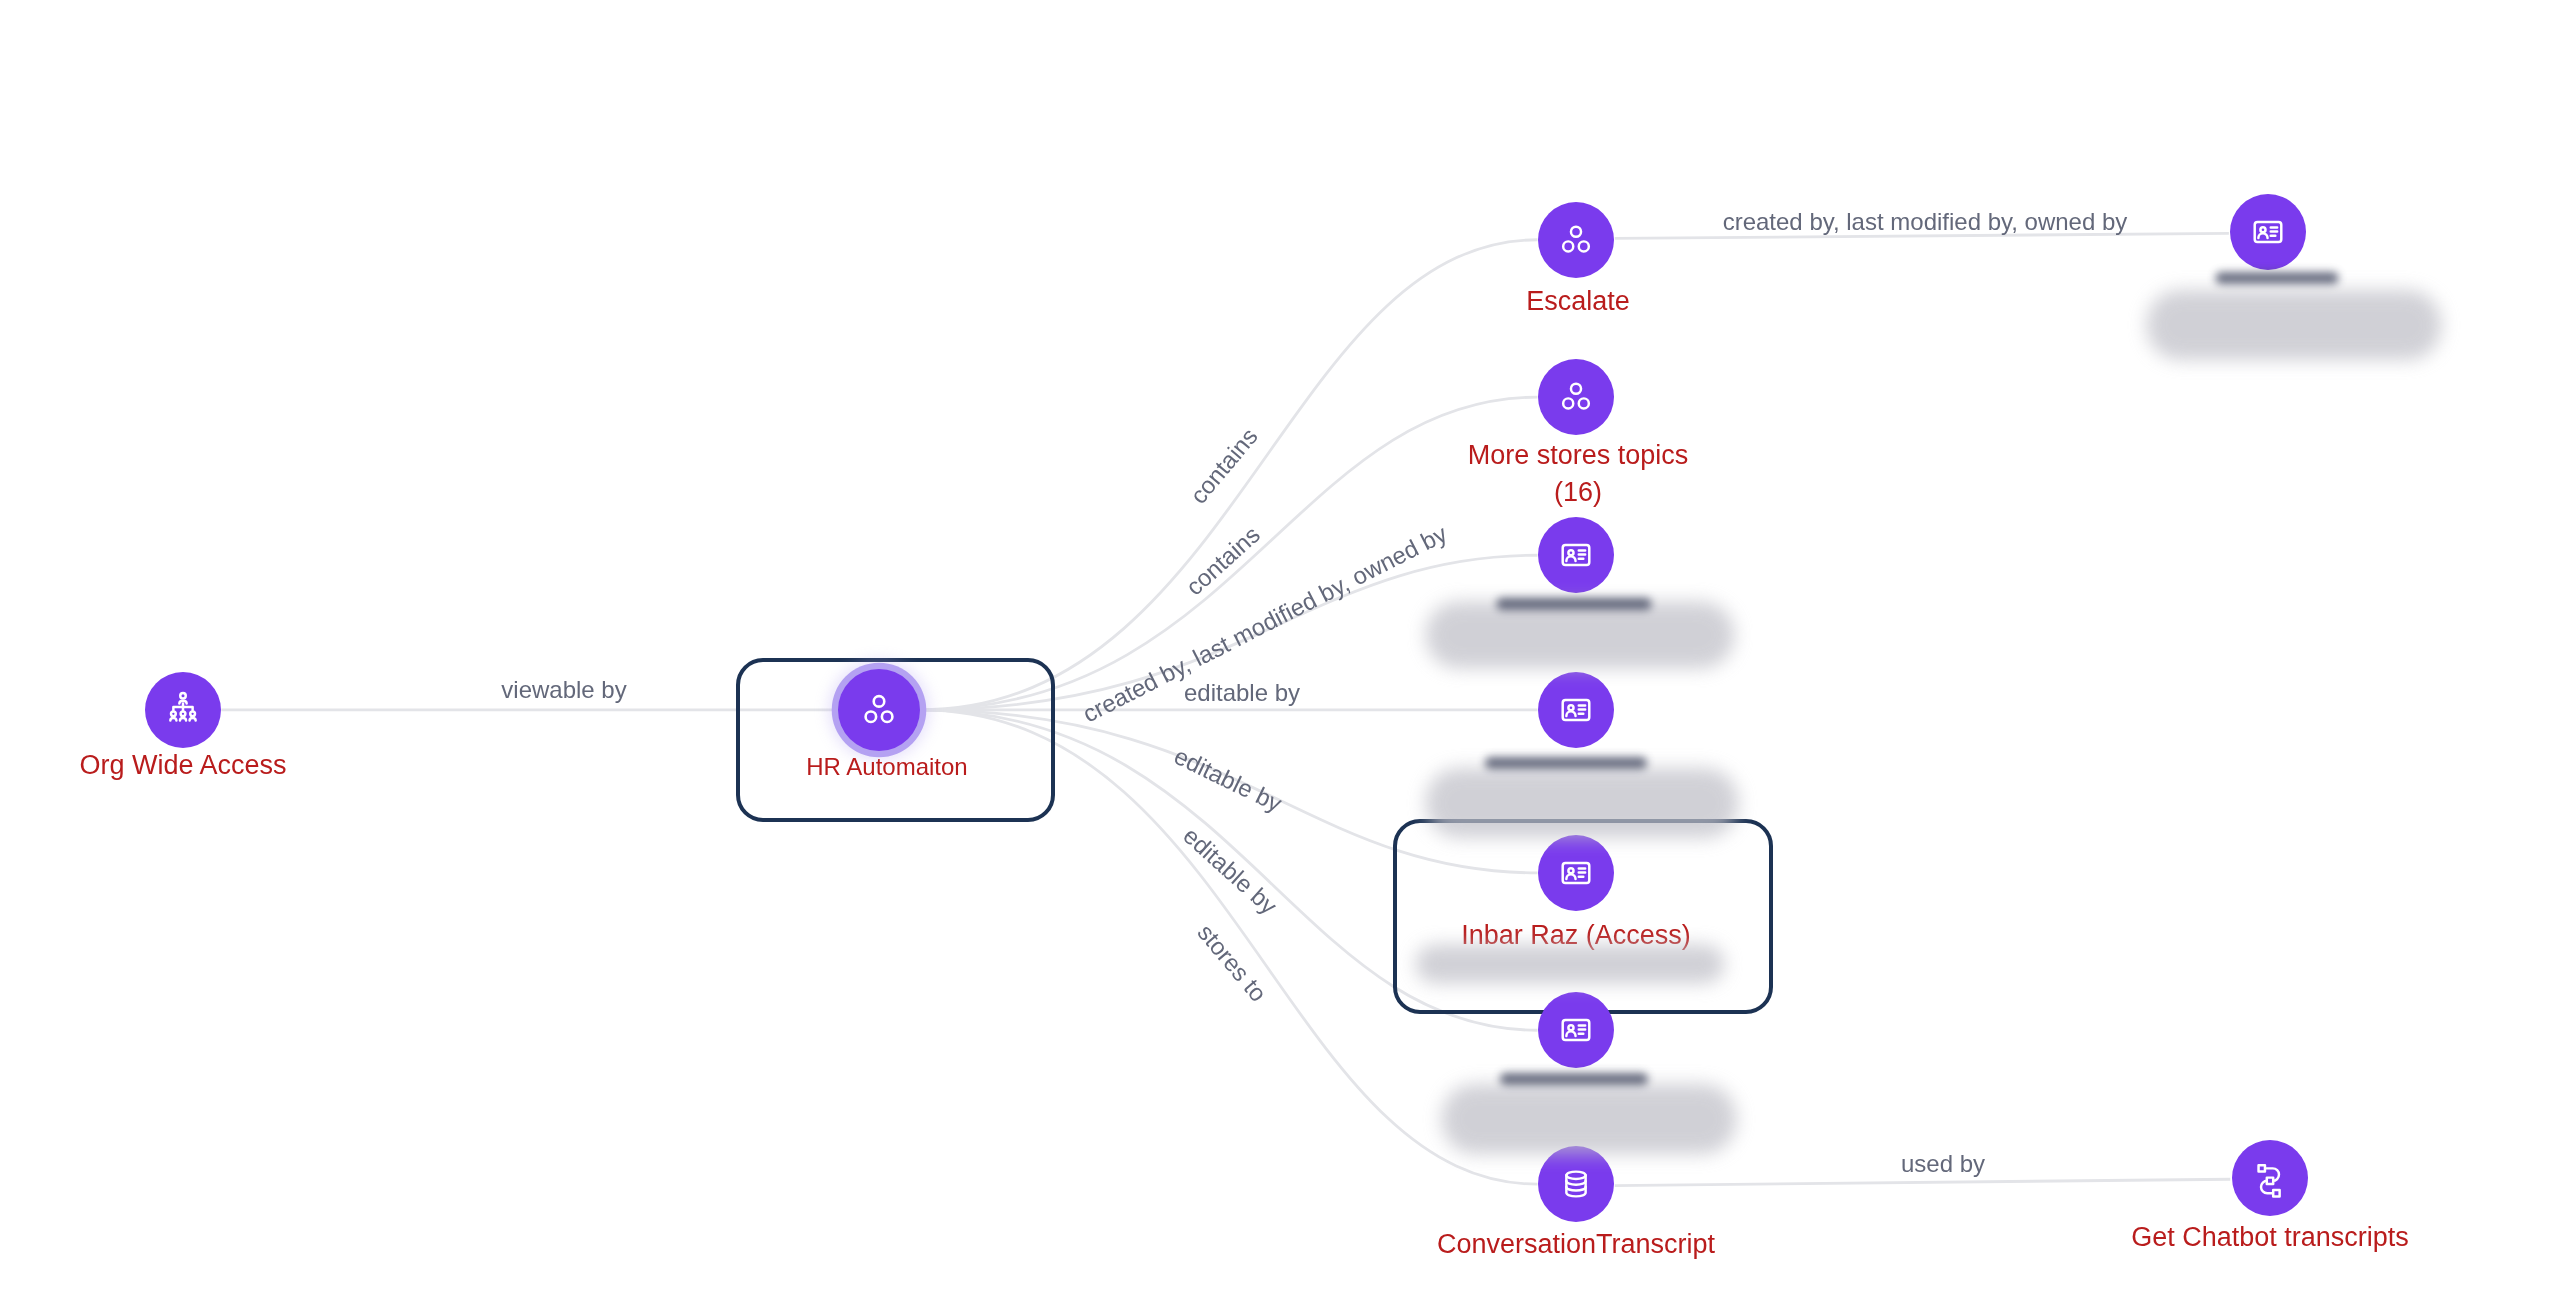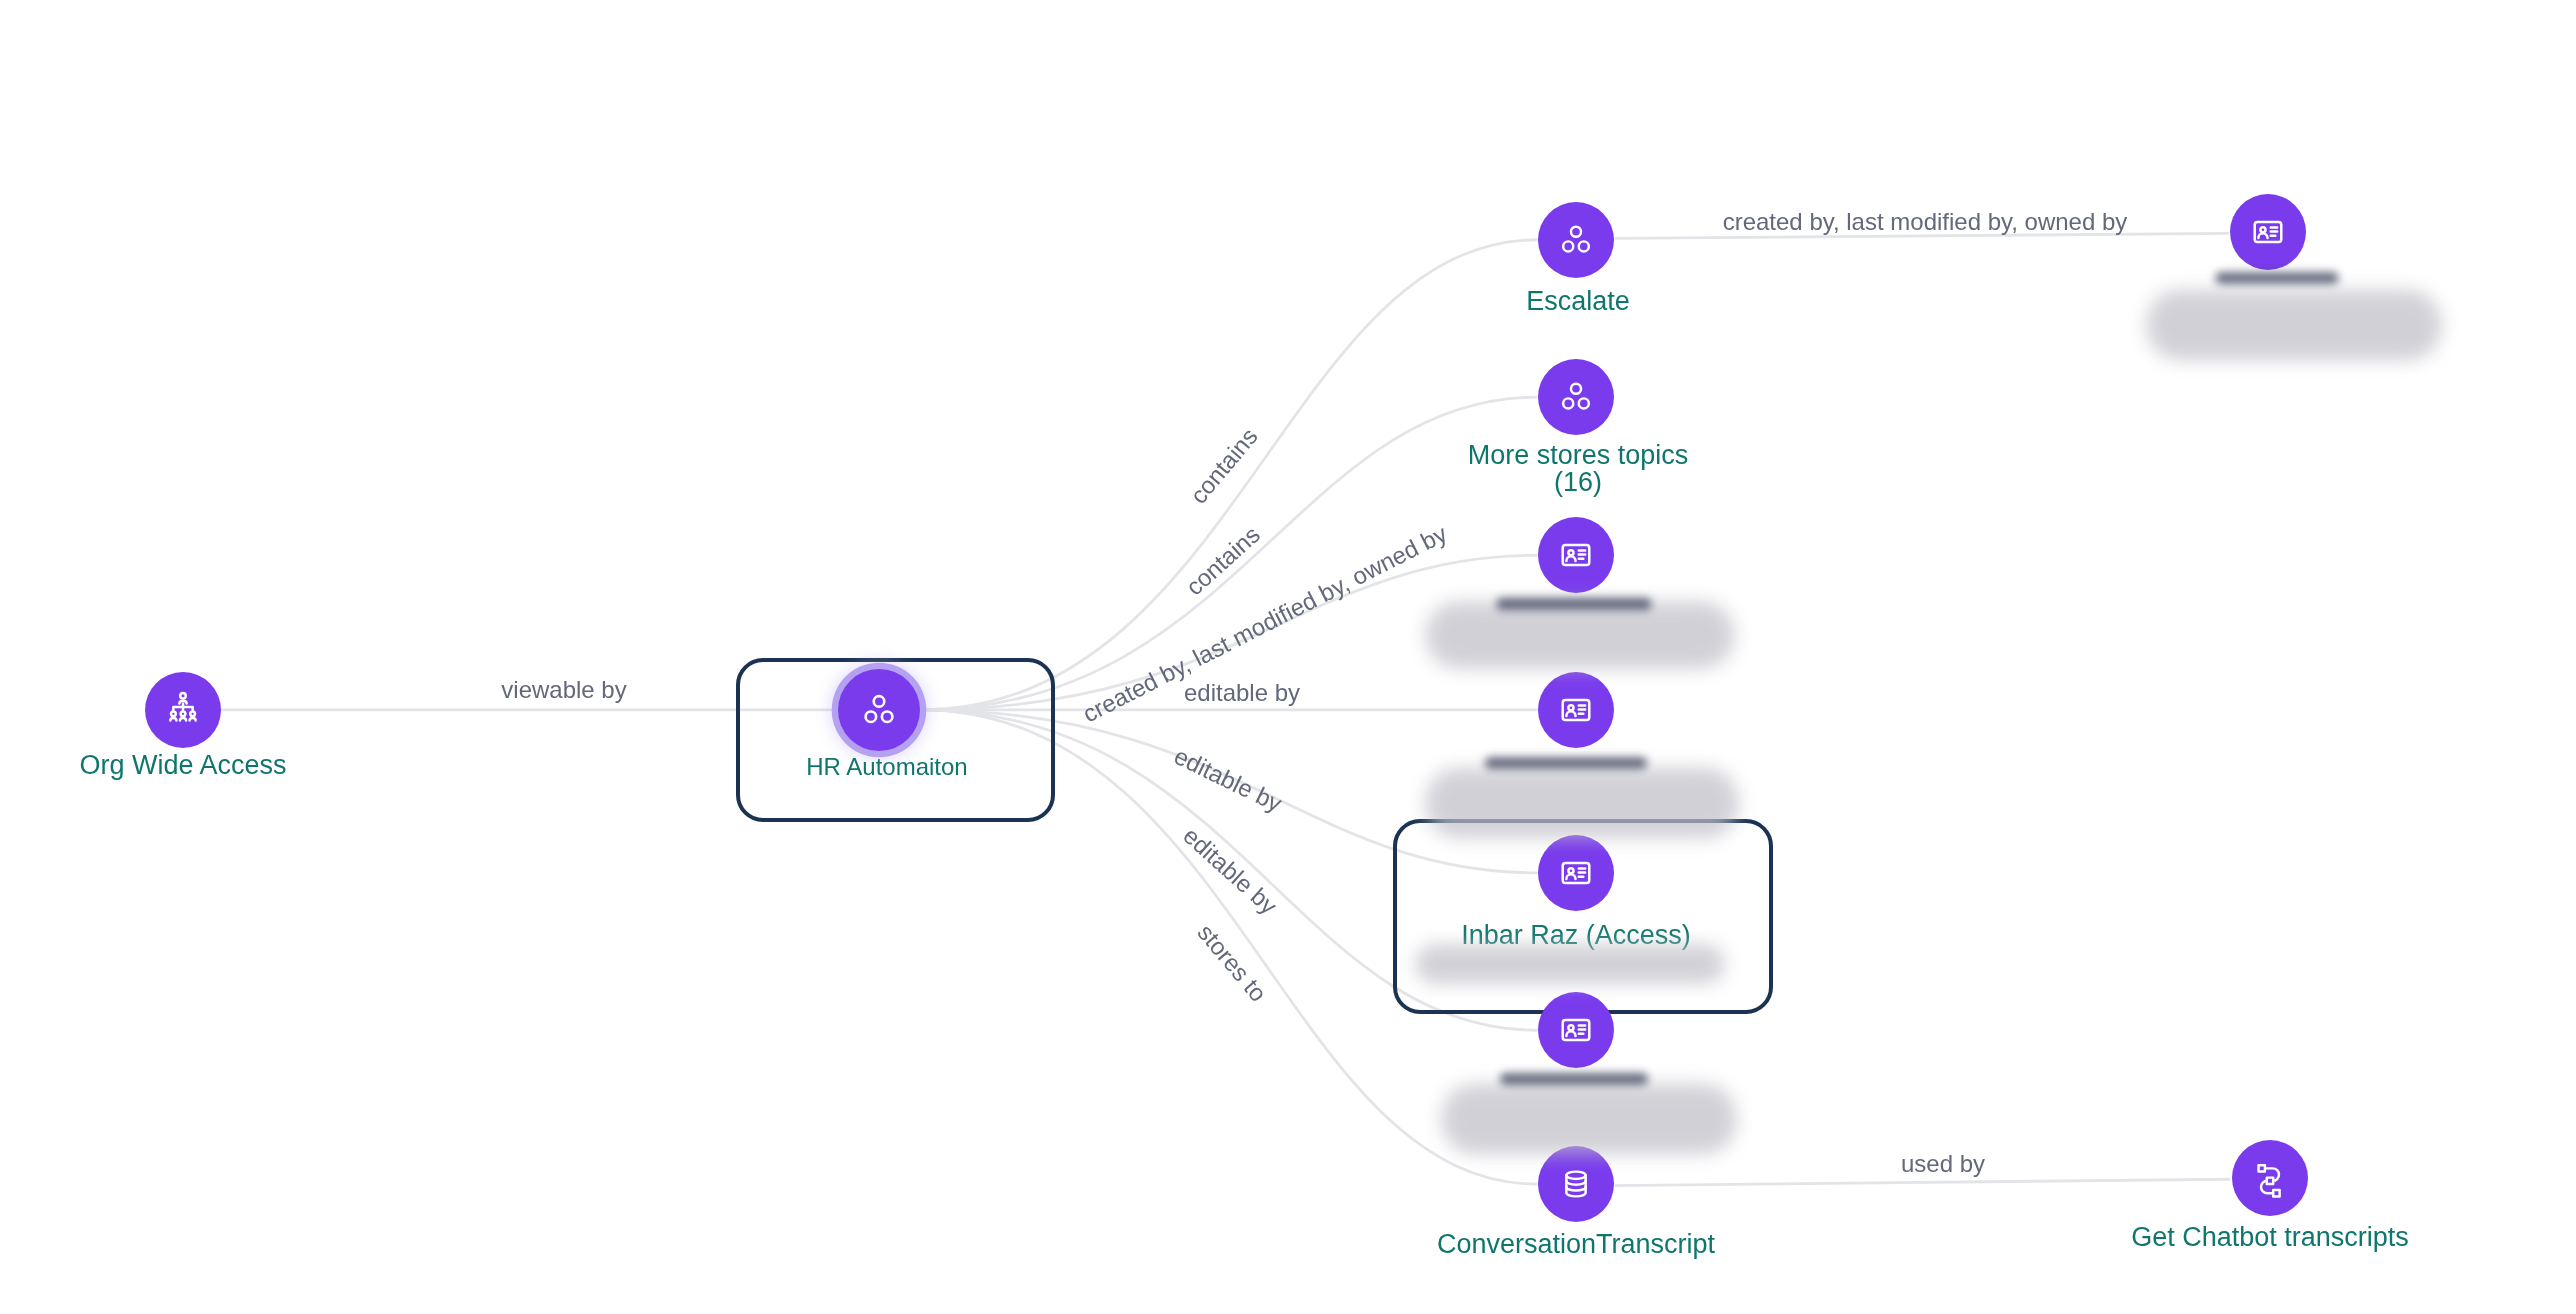--- a/index.html
+++ b/index.html
@@ -9,21 +9,21 @@
   #edges{position:absolute;left:0;top:0;z-index:1;}
   .selbox{position:absolute;z-index:2;border:4.9px solid #1c3253;border-radius:27px;background:transparent;}
   .node{position:absolute;z-index:4;width:76px;height:76px;border-radius:50%;
         background:#7a3bed;display:flex;align-items:center;justify-content:center;
         transform:translate(-50%,-50%);}
   .node.selected{width:82px;height:82px;
         box-shadow:0 0 0 6.3px #b4a1f2, 0 0 14px 9.8px rgba(180,161,242,.30);}
   .node svg{width:44px;height:44px;display:block;}
   .node.selected svg{width:46px;height:46px;}
   .nlabel{position:absolute;z-index:5;transform:translate(-50%,-50%);
-        white-space:nowrap;font-size:27px;color:#0f766e;text-align:center;}
+        white-space:nowrap;font-size:27px;color:#b91c1c;text-align:center;}
   .nlabel.big{font-size:24px;}
   .elabel{position:absolute;z-index:3;white-space:nowrap;font-size:24px;color:#63687a;}
   .blob{position:absolute;z-index:6;transform:translate(-50%,-50%);
         background:#bfbfc7;border-radius:34px;filter:blur(9px);opacity:.72;}
   .hint{position:absolute;z-index:7;transform:translate(-50%,-50%);
         background:#424860;border-radius:5.6px;filter:blur(4.2px);opacity:.78;height:12px;}
   .ic{stroke:#ffffff;fill:none;stroke-width:2.7;stroke-linecap:round;stroke-linejoin:round;}
 </style>
 </head>
 <body>
@@ -101,21 +101,21 @@
   <div class="node" style="left:1576px;top:397px;">
     <svg viewBox="0 0 48 48">
       <g class="ic" stroke-width="3.4">
         <circle cx="24" cy="15" r="5.5"></circle>
         <circle cx="15.5" cy="31" r="5.5"></circle>
         <circle cx="32.5" cy="31" r="5.5"></circle>
       </g>
     </svg>
   </div>
   <div class="nlabel" style="left:1578px;top:455px;">More stores topics</div>
-  <div class="nlabel" style="left:1578px;top:482px;">(16)</div>
+  <div class="nlabel" style="left:1578px;top:492px;">(16)</div>
 
   <div class="node" style="left:1576px;top:555px;">
     <svg viewBox="0 0 48 48">
       <g class="ic" stroke-width="2.6">
         <rect x="9.5" y="13" width="29" height="22" rx="3"></rect>
         <circle cx="18.5" cy="21.5" r="2.8"></circle>
         <path d="M13.5,30.5 a5,5 0 0 1 10,0"></path>
         <path d="M27,19 h7 M27,23.5 h7 M27,28 h5"></path>
       </g>
     </svg>

